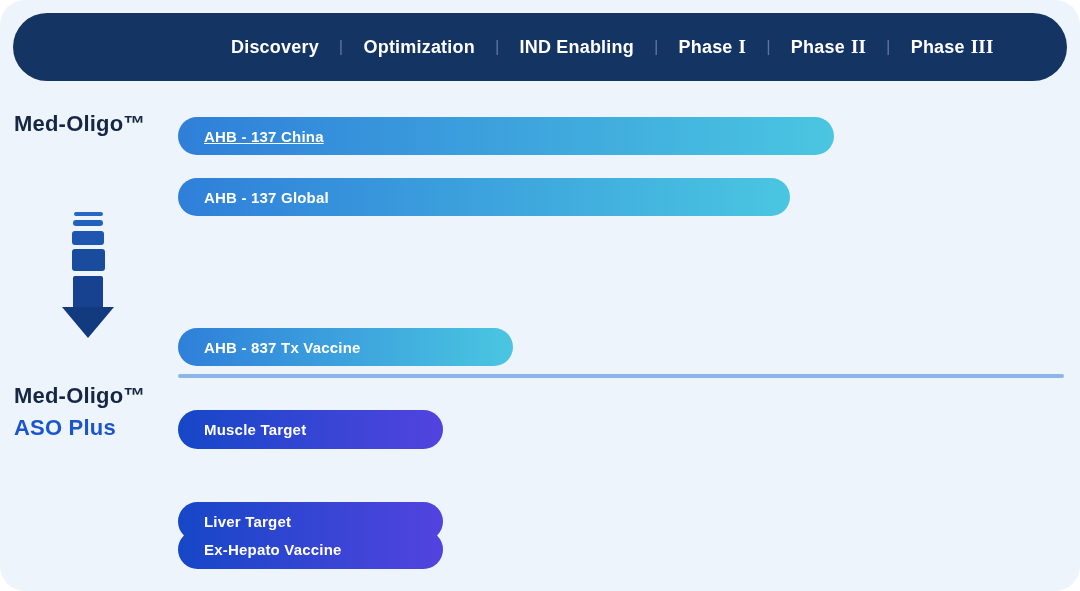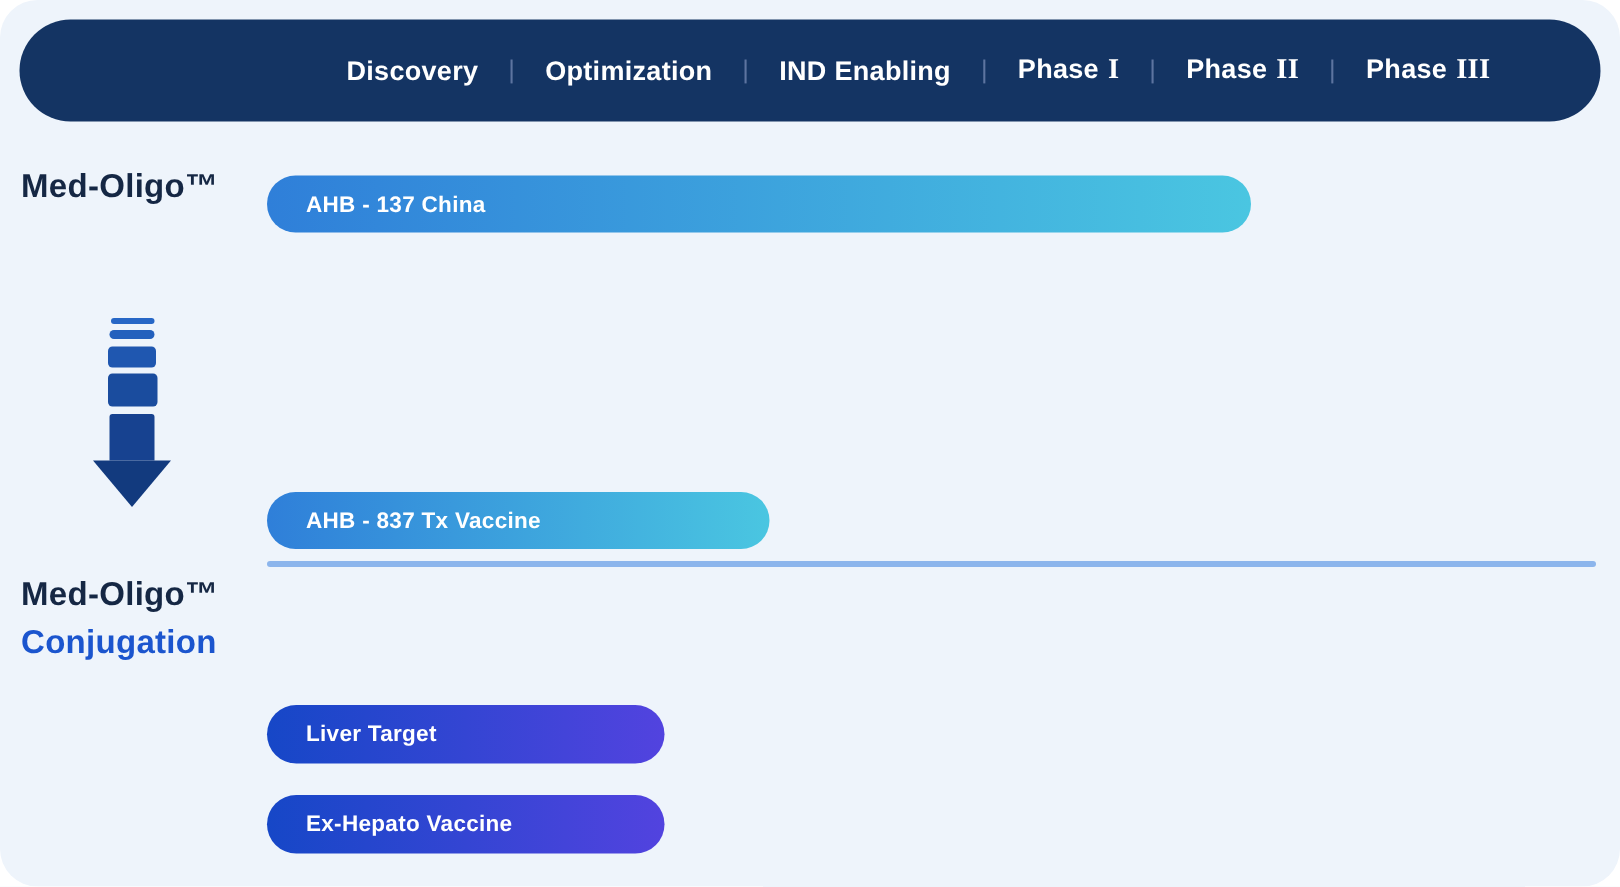--- a/index.html
+++ b/index.html
@@ -98,21 +98,21 @@
     font-size: 15px;
     font-weight: 700;
     letter-spacing: 0.2px;
     white-space: nowrap;
   }
   .teal   { background: linear-gradient(90deg, var(--bar-teal-start, #2f7fd9), var(--bar-teal-end, #4ac6e1)); }
   .indigo {
     background: linear-gradient(90deg, var(--bar-indigo-start, #1647c7), var(--bar-indigo-end, #5243df));
     height: 39px; border-radius: 20px;
   }
-  .b1 { top: 117px; }
+  .b1 { top: 117px; text-decoration: underline; }
   .b2 { top: 178px; }
   .b3 { top: 239px; }
   .b4 { top: 300px; margin-top: 28px; }
   .m1 { top: 410px; }
   .m2 { top: 470px; }
   .m3 { top: 530px; }
 
   
   .divider {
     position: absolute;
@@ -168,31 +168,37 @@
     <div class="s2"></div>
     <div class="s3"></div>
     <div class="s4"></div>
     <div class="abody"></div>
     <div class="ahead"></div>
   </div>
 
   <div class="bar teal b1" style="width: 656px;">
     <span>AHB - 137 China</span>
   </div>
+  <div class="bar teal b2" style="width: 612px;">
+    <span>AHB - 137 Global</span>
+  </div>
   <div class="bar teal b4" style="width: 335px;">
     <span>AHB - 837 Tx Vaccine</span>
   </div>
 
   <div class="divider"></div>
 
   <div class="gtitle g2">
     <div class="brand">Med-Oligo™</div>
-    <div class="sub">Conjugation</div>
-  </div>
-
-  <div class="bar indigo m2" style="width: 265px;">
+    <div class="sub">ASO Plus</div>
+  </div>
+
+  <div class="bar indigo m1" style="width: 265px;">
+    <span>Muscle Target</span>
+  </div>
+  <div class="bar indigo m2" style="width: 265px; margin-top: 32px;">
     <span>Liver Target</span>
   </div>
   <div class="bar indigo m3" style="width: 265px;">
     <span>Ex-Hepato Vaccine</span>
   </div>
 
 </div>
 
 </body></html>

